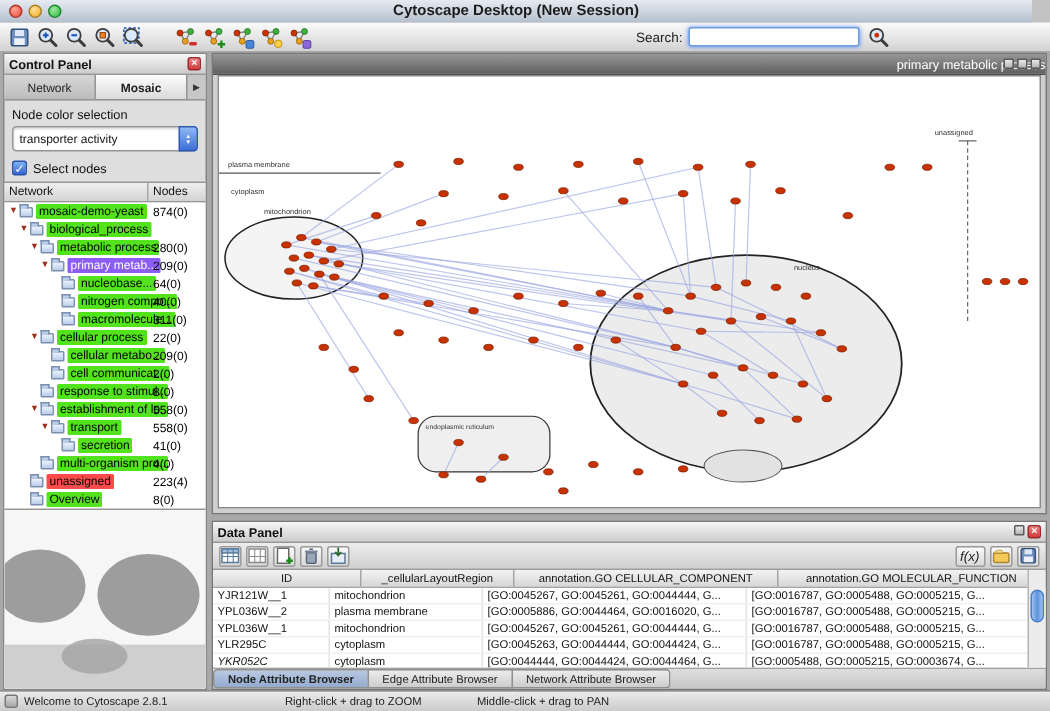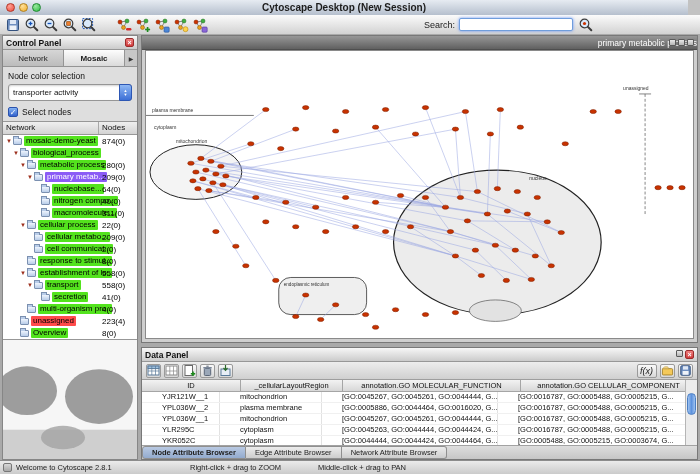--- a/index.html
+++ b/index.html
@@ -97,21 +97,21 @@
   .dp-btn{width:15px;height:14px;display:flex;align-items:center;justify-content:center;
     background:linear-gradient(#fafafa,#d8d8d8);border:1px solid #9a9a9a;border-radius:2px;box-sizing:border-box;}
   .dp-btn.wide{width:20px;}
   .dp-spacer{flex:1;}
   .dp-table{flex:1;background:#fff;position:relative;overflow:hidden;}
   .dp-thead{display:flex;height:11px;background:linear-gradient(#f3f3f3,#d7d7d7);
     border-bottom:1px solid #a5a5a5;font-size:7.5px;}
   .dp-th{border-right:1px solid #a5a5a5;display:flex;align-items:center;justify-content:center;
     overflow:hidden;white-space:nowrap;box-sizing:border-box;}
   .dp-row{display:flex;height:10px;font-size:7.5px;align-items:center;border-bottom:1px solid #f0f0f0;}
-  .dp-td{border-right:1px solid #e2e2e2;padding-left:20px;overflow:hidden;white-space:nowrap;box-sizing:border-box;height:10px;line-height:10px;}
+  .dp-td{border-right:1px solid #e2e2e2;padding-left:3px;overflow:hidden;white-space:nowrap;box-sizing:border-box;height:10px;line-height:10px;}
   .dp-scrollbar{position:absolute;right:0;top:0;bottom:0;width:11px;background:#ececec;border-left:1px solid #b5b5b5;}
   .dp-scroll-thumb{position:absolute;left:1px;right:1px;top:13px;height:22px;border-radius:5px;
     background:linear-gradient(90deg,#9ec2f0,#5d92dd,#9ec2f0);border:1px solid #4a7ec4;box-sizing:border-box;}
   .dp-tabs{height:13px;flex:0 0 13px;background:linear-gradient(#dedede,#c6c6c6);border-top:1px solid #a2a2a2;
     display:flex;align-items:center;justify-content:flex-start;gap:0;}
   .dp-tab{font-size:7.5px;padding:0 9px;height:11px;line-height:11px;background:linear-gradient(#ececec,#cdcdcd);
     border:1px solid #8f8f8f;border-left:none;color:#222;}
   .dp-tab:first-child{border-left:1px solid #8f8f8f;border-radius:3px 0 0 3px;}
   .dp-tab:last-child{border-radius:0 3px 3px 0;}
   .dp-tab.active{background:linear-gradient(#b9c9e2,#93abce);font-weight:bold;}
@@ -651,22 +651,22 @@
                 <rect x="1.8" y="1.8" width="9.4" height="9.4" rx="1" fill="#6f8fc0" stroke="#33517e"></rect>
                 <rect x="4" y="2.2" width="5" height="3.4" fill="#dfe8f5"></rect>
                 <rect x="3.6" y="7" width="6" height="3.8" fill="#eef2f8"></rect>
               </svg>
             </div>
           </div>
         <div class="dp-table">
           <div class="dp-thead" id="dp-thead">
               <div class="dp-th" style="width: 99px;">ID</div>
               <div class="dp-th" style="width: 102px;">_cellularLayoutRegion</div>
+              <div class="dp-th" style="width: 176px;">annotation.GO CELLULAR_COMPONENT</div>
               <div class="dp-th" style="flex: 1 1 0%;">annotation.GO MOLECULAR_FUNCTION</div>
-              <div class="dp-th" style="width: 176px;">annotation.GO CELLULAR_COMPONENT</div>
             </div>
           <div id="dp-rows">
               <div class="dp-row">
                 <div class="dp-td" style="width: 78px;">YJR121W__1</div>
                 <div class="dp-td" style="width: 102px;">mitochondrion</div>
                 <div class="dp-td" style="width: 176px;">[GO:0045267, GO:0045261, GO:0044444, G...</div>
                 <div class="dp-td" style="flex: 1 1 0%;">[GO:0016787, GO:0005488, GO:0005215, G...</div>
               </div>
               <div class="dp-row">
                 <div class="dp-td" style="width: 78px;">YPL036W__2</div>
@@ -680,21 +680,21 @@
                 <div class="dp-td" style="width: 176px;">[GO:0045267, GO:0045261, GO:0044444, G...</div>
                 <div class="dp-td" style="flex: 1 1 0%;">[GO:0016787, GO:0005488, GO:0005215, G...</div>
               </div>
               <div class="dp-row">
                 <div class="dp-td" style="width: 78px;">YLR295C</div>
                 <div class="dp-td" style="width: 102px;">cytoplasm</div>
                 <div class="dp-td" style="width: 176px;">[GO:0045263, GO:0044444, GO:0044424, G...</div>
                 <div class="dp-td" style="flex: 1 1 0%;">[GO:0016787, GO:0005488, GO:0005215, G...</div>
               </div>
               <div class="dp-row">
-                <div class="dp-td" style="width: 78px;">YKR052C</div>
+                <div class="dp-td" style="width: 78px; font-style: italic;">YKR052C</div>
                 <div class="dp-td" style="width: 102px;">cytoplasm</div>
                 <div class="dp-td" style="width: 176px;">[GO:0044444, GO:0044424, GO:0044464, G...</div>
                 <div class="dp-td" style="flex: 1 1 0%;">[GO:0005488, GO:0005215, GO:0003674, G...</div>
               </div>
             </div>
           <div class="dp-scrollbar">
             <div class="dp-scroll-thumb"></div>
           </div>
         </div>
         <div class="dp-tabs" id="dp-tabs">

